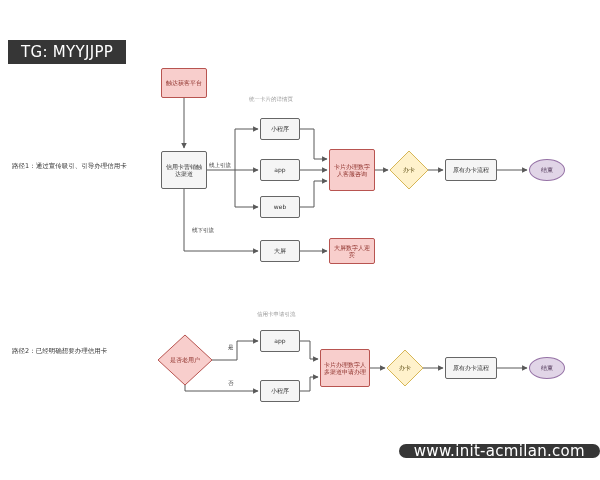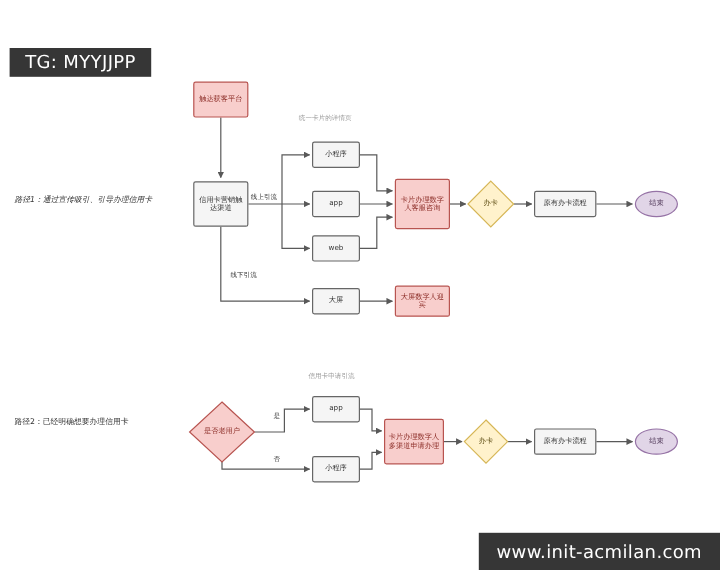--- a/index.html
+++ b/index.html
@@ -21,21 +21,21 @@
     font-size:6px;line-height:1.2;color:#5a4a10;word-break:break-all;}
   .dtext.pink{color:#8c2e28;}
   .elabel{position:absolute;font-size:5.5px;line-height:1;background:#ffffff;padding:0 1px;color:#333;}
   .note{position:absolute;font-size:5.5px;line-height:1;color:#999;}
   .pathlabel{position:absolute;font-size:6.5px;line-height:1.2;color:#333;white-space:nowrap;}
   .banner{
     position:absolute;background:#363636;color:#ffffff;display:flex;align-items:center;
     font-size:15px;letter-spacing:.3px;white-space:nowrap;
   }
   .banner.tg{left:8px;top:1px;height:24px;padding:0 13px;margin-top:39px;}
-  .banner.site{right:0;top:444px;height:31px;padding:0 15px;}
+  .banner.site{right:0;top:444px;height:14px;padding:0 15px;border-radius:10px;}
 </style>
 </head>
 <body>
 
 <div id="stage">
 
   <svg id="wires" width="600" height="480">
     <defs>
       <marker id="arrow" viewBox="0 0 10 10" refX="9" refY="5" markerWidth="5.5" markerHeight="5.5" orient="auto-start-reverse">
         <path d="M0,0 L10,5 L0,10 z" fill="#595959"></path>
@@ -61,21 +61,21 @@
     <path class="wire" marker-end="url(#arrow)" d="M300,391 L310,391 L310,377 L318,377"></path>
     <path class="wire" marker-end="url(#arrow)" d="M370,368 L385,368"></path>
     <path class="wire" marker-end="url(#arrow)" d="M423,368 L443,368"></path>
     <path class="wire" marker-end="url(#arrow)" d="M497,368 L527,368"></path>
 
     <polygon points="409,151 428,170 409,189 390,170" fill="#fff2cc" stroke="#d6b656" stroke-width="1"></polygon>
     <polygon points="185,335 212,360 185,385 158,360" fill="#f8cecc" stroke="#b85450" stroke-width="1"></polygon>
     <polygon points="405,350 423,368 405,386 387,368" fill="#fff2cc" stroke="#d6b656" stroke-width="1"></polygon>
   </svg>
 
-  <div class="pathlabel" style="left:12px;top:163px;font-style:italic;">路径1：通过宣传吸引、引导办理信用卡</div>
+  <div class="pathlabel" style="left:12px;top:163px;">路径1：通过宣传吸引、引导办理信用卡</div>
 
   <div class="node red" style="left:161px;top:68px;width:46px;height:30px;">触达获客平台</div>
   <div class="node gray" style="left:161px;top:151px;width:46px;height:38px;">信用卡营销触达渠道</div>
 
   <div class="elabel" style="left:208px;top:163px;">线上引流</div>
   <div class="elabel" style="left:191px;top:228px;">线下引流</div>
   <div class="note" style="left:249px;top:97px;">统一卡片的详情页</div>
 
   <div class="node gray" style="left:260px;top:118px;width:40px;height:22px;">小程序</div>
   <div class="node gray" style="left:260px;top:159px;width:40px;height:22px;">app</div>

